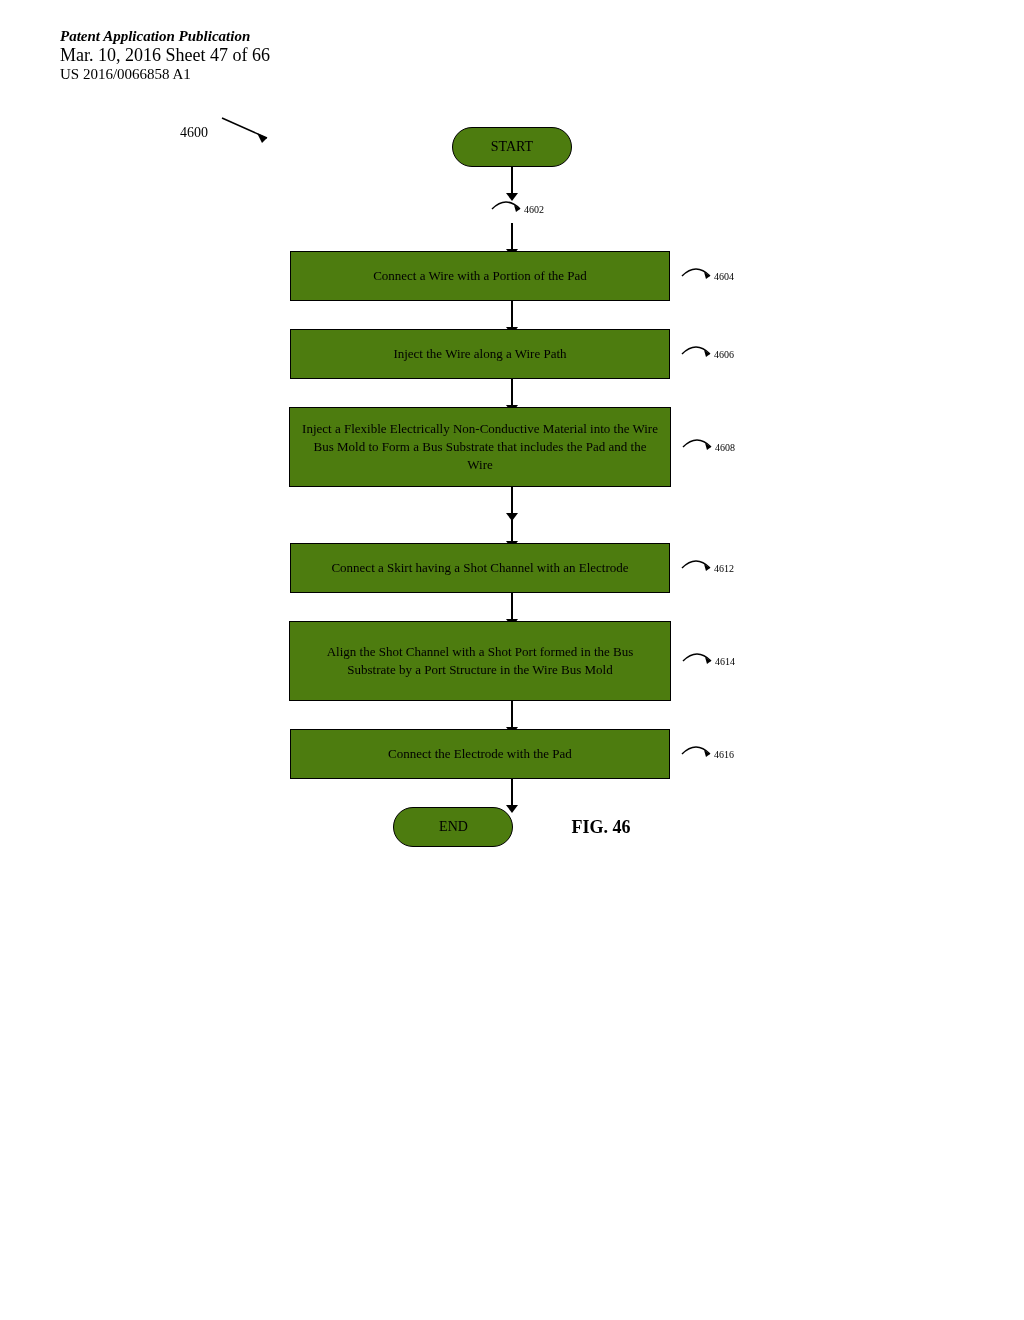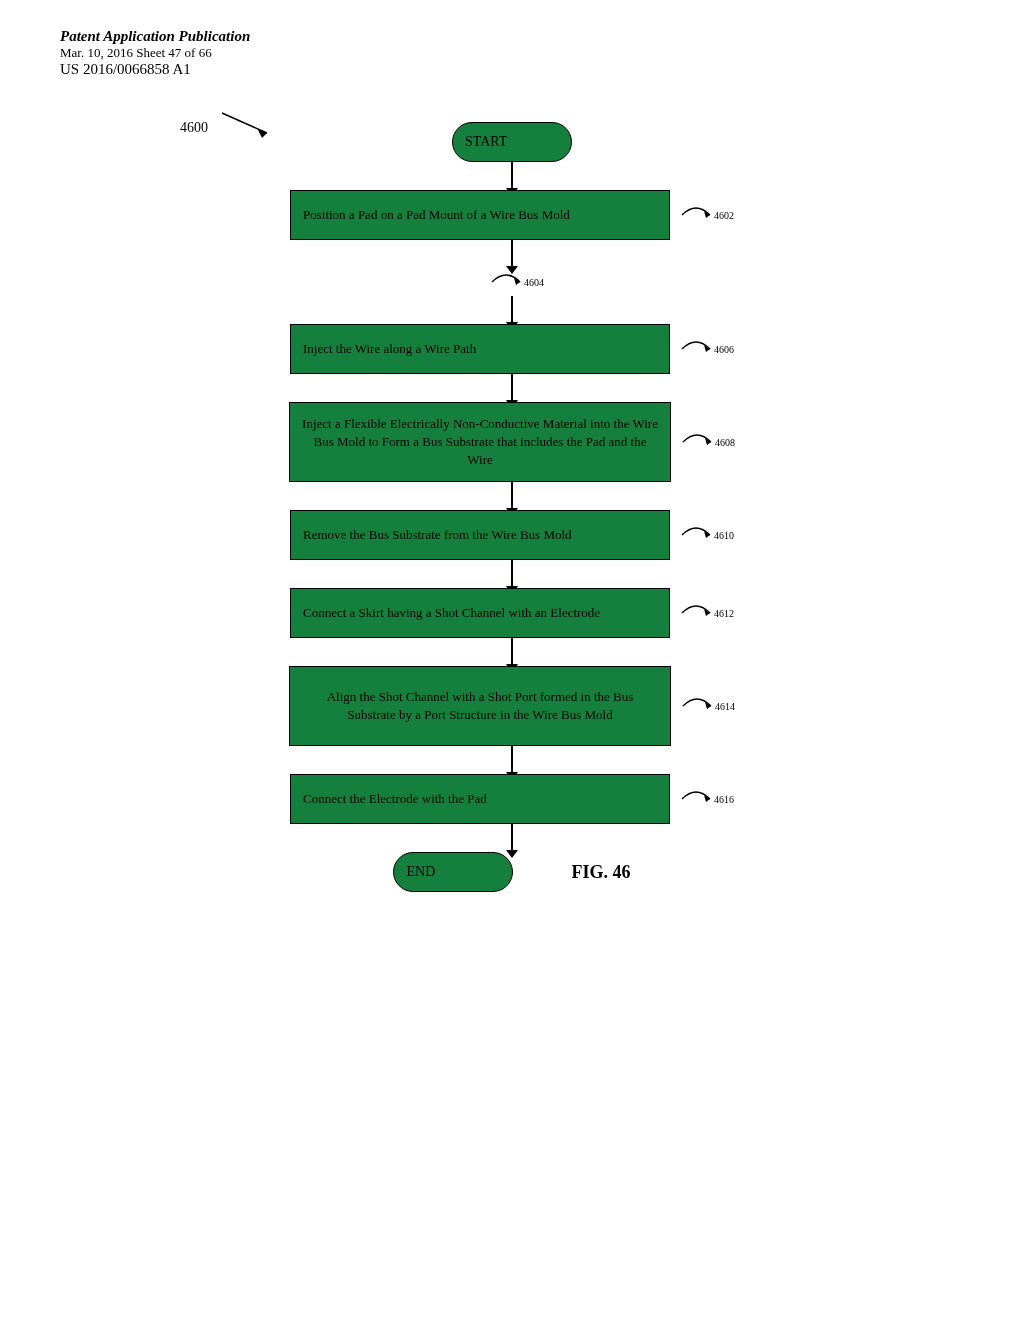--- a/index.html
+++ b/index.html
@@ -21,21 +21,21 @@
       flex-direction: column;
     }
 
     .header-left {
       font-size: 15px;
       font-weight: bold;
       font-style: italic;
     }
 
     .header-center {
-      font-size: 13px;
+      font-size: 18px;
       font-weight: normal;
     }
 
     .header-right {
       font-size: 15px;
       font-weight: normal;
     }
 
     .main-content {
       padding: 20px 60px 40px 60px;
@@ -57,26 +57,27 @@
       display: flex;
       align-items: center;
       justify-content: center;
       width: 100%;
       position: relative;
       margin: 0;
     }
 
     .box {
       border: 1.5px solid #000;
-      background: #15803d;
+      background: #4d7c0f;
       text-align: center;
       font-size: 13px;
       line-height: 1.4;
       display: flex;
       align-items: center;
+      justify-content: center;
       padding: 8px 12px;
     }
 
     .box-normal {
       width: 380px;
       min-height: 50px;
     }
 
     .box-tall {
       width: 382px;
@@ -167,37 +168,37 @@
       <div class="box box-rounded">
         <span>START</span>
       </div>
     </div>
 
     <div class="connector-line">
       <div class="arrow-down"></div>
     </div>
 
     <div class="flow-row">
+      <div class="step-number">
+        <svg width="36" height="28" viewBox="0 0 36 28">
+          <path d="M 4 14 Q 18 0 32 14" stroke="#000" stroke-width="1.5" fill="none"></path>
+          <polygon points="32,14 26,10 28,17" fill="#000"></polygon>
+        </svg>
+        <span>4602</span>
+      </div>
+    </div>
+
+    <div class="connector-line">
+      <div class="arrow-down"></div>
+    </div>
+
+    <div class="flow-row">
       <div class="box box-normal">
-        <span>Position a Pad on a Pad Mount of a Wire Bus Mold</span>
-      </div>
-      <div class="step-number">
-        <svg width="36" height="28" viewBox="0 0 36 28">
-          <path d="M 4 14 Q 18 0 32 14" stroke="#000" stroke-width="1.5" fill="none"></path>
-          <polygon points="32,14 26,10 28,17" fill="#000"></polygon>
-        </svg>
-        <span>4602</span>
-      </div>
-    </div>
-
-    <div class="connector-line">
-      <div class="arrow-down"></div>
-    </div>
-
-    <div class="flow-row">
+        <span>Connect a Wire with a Portion of the Pad</span>
+      </div>
       <div class="step-number">
         <svg width="36" height="28" viewBox="0 0 36 28">
           <path d="M 4 14 Q 18 0 32 14" stroke="#000" stroke-width="1.5" fill="none"></path>
           <polygon points="32,14 26,10 28,17" fill="#000"></polygon>
         </svg>
         <span>4604</span>
       </div>
     </div>
 
     <div class="connector-line">
@@ -231,32 +232,20 @@
           <polygon points="32,14 26,10 28,17" fill="#000"></polygon>
         </svg>
         <span>4608</span>
       </div>
     </div>
 
     <div class="connector-line">
       <div class="arrow-down"></div>
     </div>
 
-    <div class="flow-row">
-      <div class="box box-normal">
-        <span>Remove the Bus Substrate from the Wire Bus Mold</span>
-      </div>
-      <div class="step-number">
-        <svg width="36" height="28" viewBox="0 0 36 28">
-          <path d="M 4 14 Q 18 0 32 14" stroke="#000" stroke-width="1.5" fill="none"></path>
-          <polygon points="32,14 26,10 28,17" fill="#000"></polygon>
-        </svg>
-        <span>4610</span>
-      </div>
-    </div>
 
     <div class="connector-line">
       <div class="arrow-down"></div>
     </div>
 
     <div class="flow-row">
       <div class="box box-normal">
         <span>Connect a Skirt having a Shot Channel with an Electrode</span>
       </div>
       <div class="step-number">

